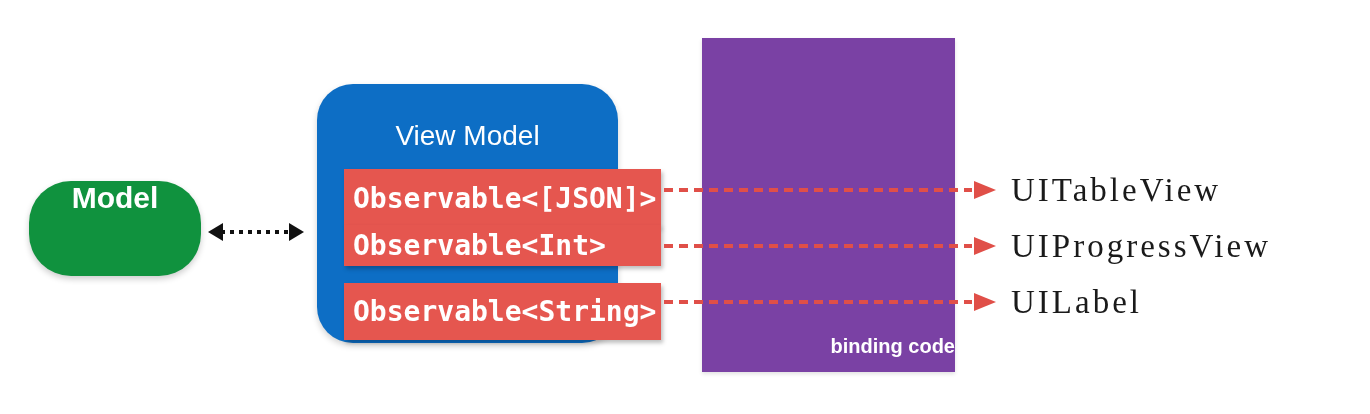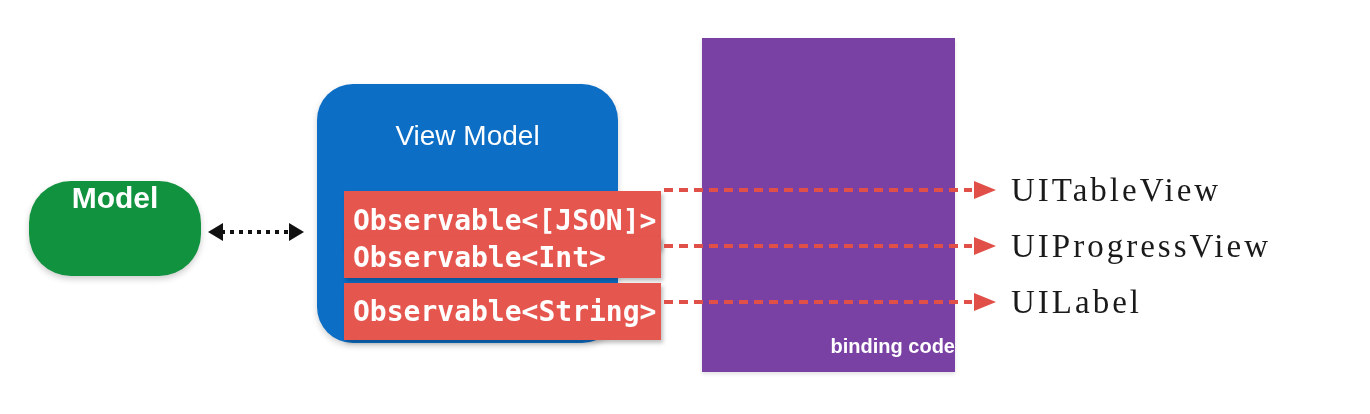--- a/index.html
+++ b/index.html
@@ -81,22 +81,22 @@
     padding-left: 9px;
     box-sizing: border-box;
     color: #ffffff;
     font-family: "DejaVu Sans Mono", monospace;
     font-weight: bold;
     font-size: 28px;
     box-shadow: 2px 3px 4px rgba(0,0,0,0.25);
     z-index: 3;
     white-space: nowrap;
   }
-  .obs-1 { top: 169px; height: 58px; margin-top: 22px; }
-  .obs-2 { top: 225px; height: 41px; margin-top: 12px; }
+  .obs-1 { top: 169px; height: 58px; }
+  .obs-2 { top: 225px; height: 41px; }
   .obs-3 { top: 283px; height: 57px; }
 
   
   .vc-box {
     position: absolute;
     left: 702px; top: 38px;
     width: 253px; height: 334px;
     box-shadow: 0 2px 4px rgba(0,0,0,0.12);
     z-index: 1;
   }

